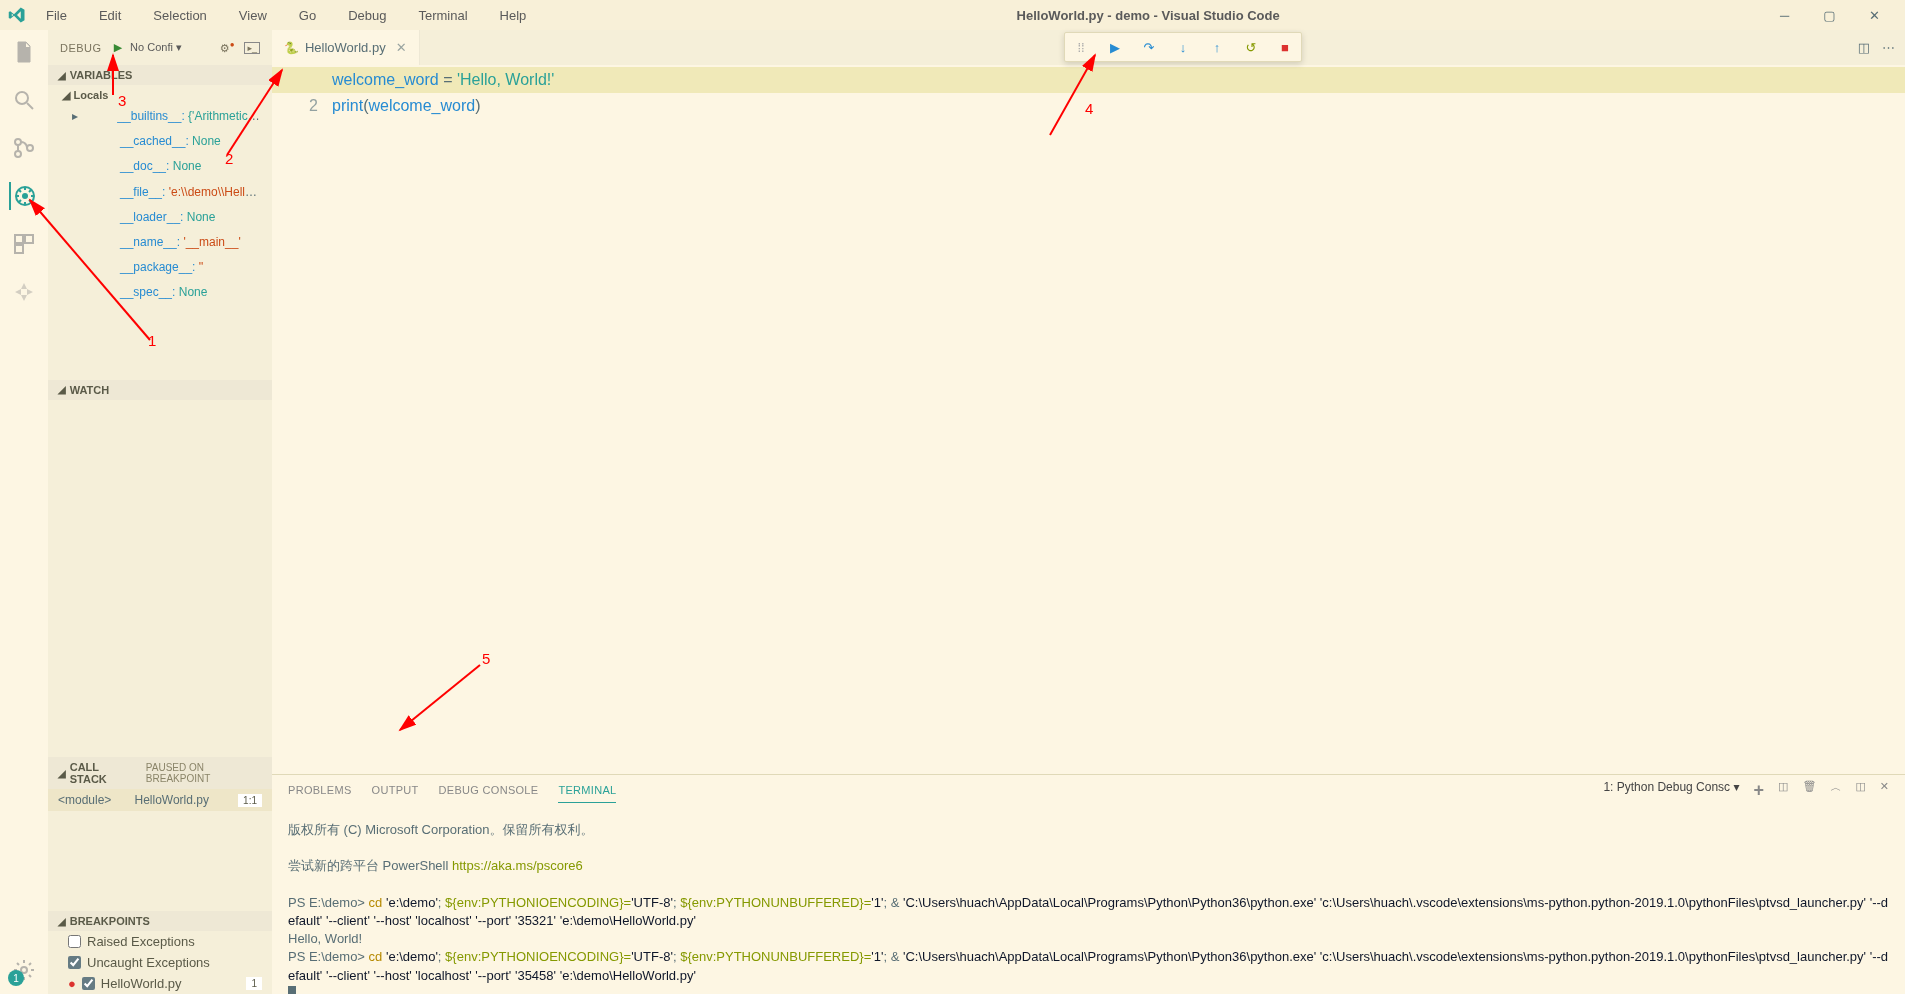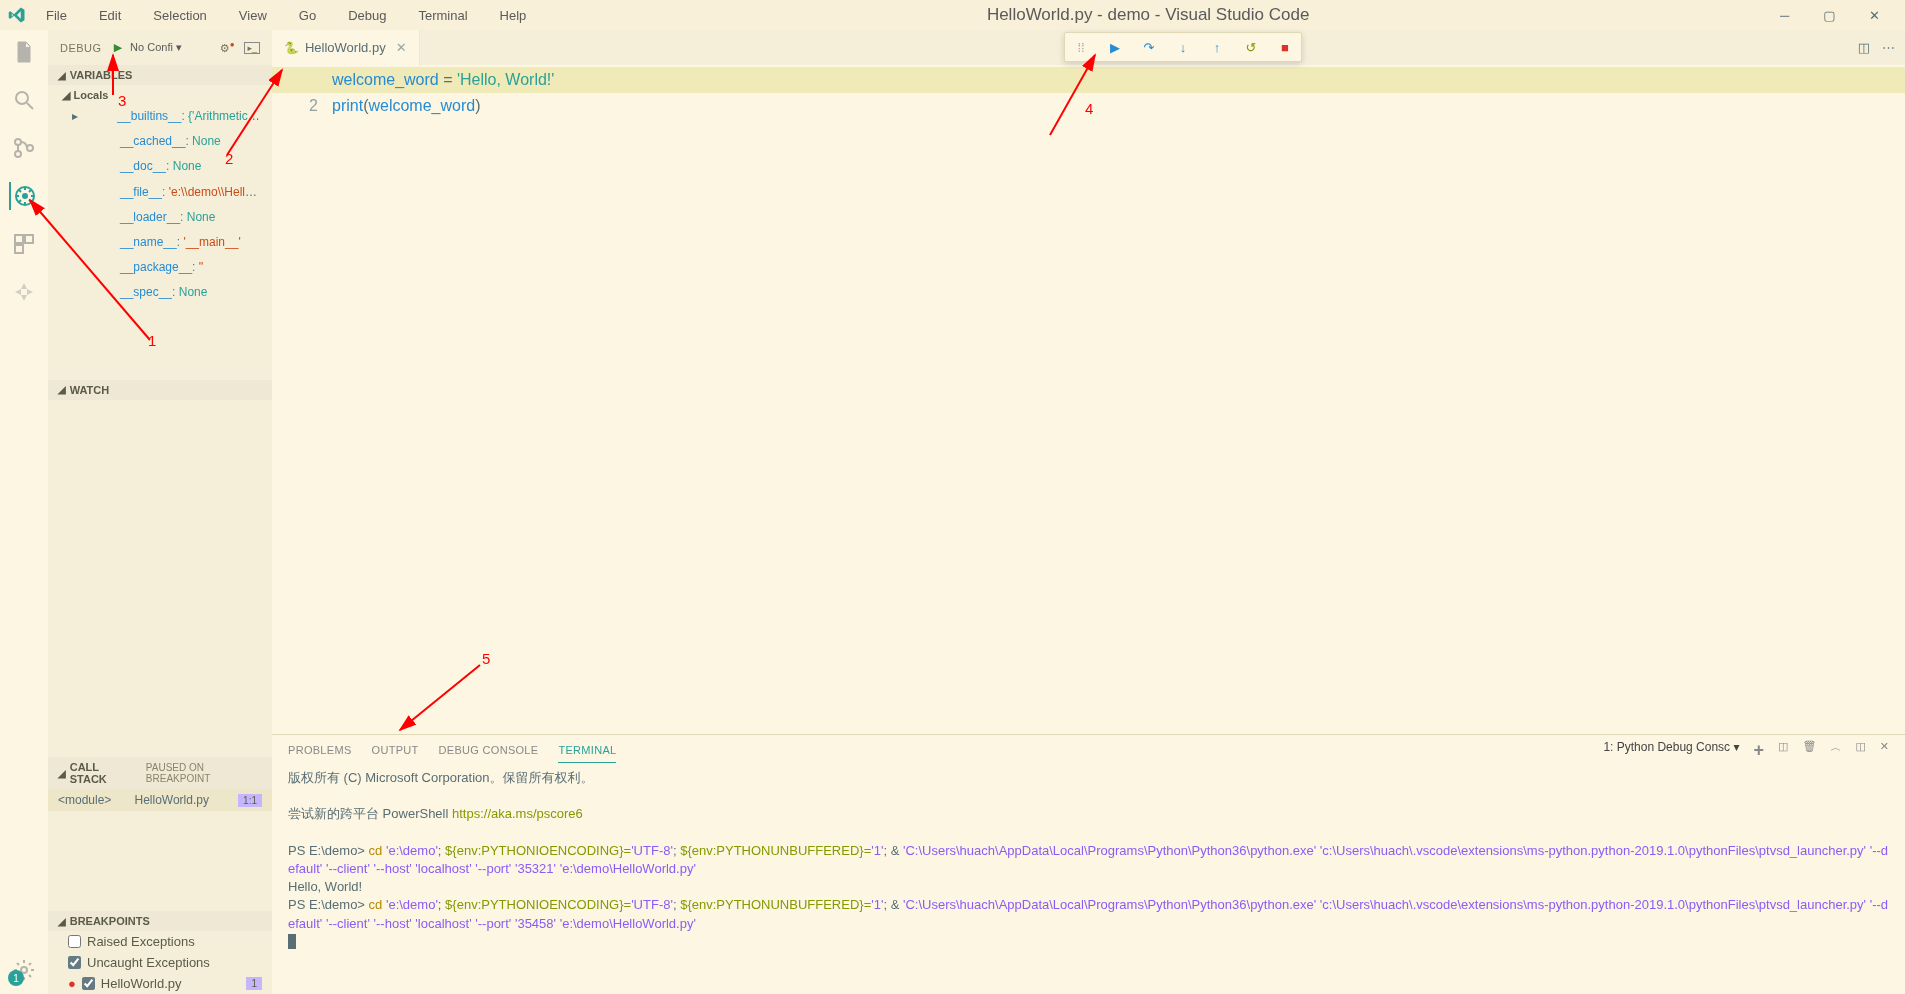--- a/index.html
+++ b/index.html
@@ -3,21 +3,21 @@
 <meta charset="utf-8">
 <style>
 * { margin: 0; padding: 0; box-sizing: border-box; font-family: "Segoe UI", Arial, sans-serif; }
 body { width: 1905px; height: 994px; background: #fdf6e3; color: #586e75; overflow: hidden; font-size: 13px; }
 
 
 .title-bar { height: 30px; background: #f8f0d8; display: flex; align-items: center; padding: 0 8px; }
 .vscode-logo { width: 18px; height: 18px; margin-right: 12px; }
 .menu-items { display: flex; gap: 16px; }
 .menu-item { padding: 4px 8px; cursor: pointer; color: #5a5a5a; }
-.title-text { flex: 1; text-align: center; color: #5a5a5a; font-size: 17px; }
+.title-text { flex: 1; text-align: center; color: #5a5a5a; font-size: 13px; font-weight: bold; }
 .window-controls { display: flex; gap: 0; }
 .win-ctrl { width: 45px; height: 30px; display: flex; align-items: center; justify-content: center; cursor: pointer; }
 
 
 .main { display: flex; height: calc(100% - 30px); }
 .activity-bar { width: 48px; background: #fdf6e3; display: flex; flex-direction: column; align-items: center; padding-top: 8px; gap: 20px; }
 .activity-icon { width: 28px; height: 28px; display: flex; align-items: center; justify-content: center; cursor: pointer; opacity: 0.6; }
 .activity-icon.active { opacity: 1; color: #2aa198; border-left: 2px solid #2aa198; margin-left: -2px; padding-left: 2px; }
 .activity-bottom { margin-top: auto; margin-bottom: 10px; position: relative; }
 .badge { position: absolute; bottom: -2px; left: -2px; background: #2aa198; color: #fff; border-radius: 50%; width: 16px; height: 16px; font-size: 10px; display: flex; align-items: center; justify-content: center; }
@@ -37,21 +37,21 @@
 
 .var-tree { font-family: Consolas, monospace; font-size: 12px; padding: 2px 0; }
 .var-row { padding: 3px 10px 3px 24px; white-space: nowrap; overflow: hidden; text-overflow: ellipsis; line-height: 1.6; }
 .var-row.sub { padding-left: 36px; }
 .var-row .k { color: #268bd2; margin-left: 36px; }
 .var-row .v { color: #2aa198; }
 .var-row .v.str { color: #cb4b16; }
 .locals-row { padding: 2px 10px 2px 14px; font-weight: 700; color: #5a5a48; font-size: 11px; }
 
 .callstack-row { padding: 4px 10px; display: flex; align-items: center; font-size: 12px; background: #eee6c8; }
-.cs-badge { margin-left: auto; background: #c4b5fd; padding: 1px 5px; font-size: 10px; color: #5a5a48; }
+.cs-badge { margin-left: auto; background: #ffffff; padding: 1px 5px; font-size: 10px; color: #5a5a48; }
 
 .bp-row { padding: 3px 10px 3px 20px; display: flex; align-items: center; gap: 6px; font-size: 13px; color: #5a5a48; }
 .bp-row input { accent-color: #657b83; }
 
 .sidebar .flex-spacer { flex: 1; }
 
 
 .editor-area { flex: 1; display: flex; flex-direction: column; background: #fdf6e3; }
 .tab-bar { height: 35px; background: #f5efd9; display: flex; align-items: stretch; }
 .tab { display: flex; align-items: center; padding: 0 12px; gap: 6px; background: #fdf6e3; border-right: 1px solid #eee8d5; font-size: 13px; color: #586e75; position: relative; }
@@ -70,30 +70,30 @@
 .code-lines { flex: 1; padding-top: 2px; }
 .code-line { line-height: 26px; white-space: pre; }
 .code-line.hl { background: #f0e9b8; box-shadow: -60px 0 0 #f0e9b8; }
 .tok-var { color: #268bd2; }
 .tok-op { color: #586e75; }
 .tok-str { color: #2aa198; }
 .tok-fn { color: #268bd2; }
 .tok-punc { color: #586e75; }
 
 
-.panel { height: 260px; border-top: 1px solid #e0d9b8; background: #fdf6e3; display: flex; flex-direction: column; }
+.panel { height: 220px; border-top: 1px solid #e0d9b8; background: #fdf6e3; display: flex; flex-direction: column; gap: 12px; }
 .panel-tabs { height: 30px; display: flex; align-items: center; padding: 0 16px; gap: 20px; font-size: 11px; color: #888; }
 .panel-tab { cursor: pointer; padding: 6px 0; letter-spacing: 0.3px; }
 .panel-tab.active { color: #2aa198; border-bottom: 1px solid #2aa198; }
 .panel-actions { margin-left: auto; display: flex; align-items: flex-start; gap: 14px; }
 .term-select { border: none; background: transparent; font-size: 12px; color: #444; }
 .terminal-body { flex: 1; padding: 4px 16px; font-family: Consolas, monospace; font-size: 13px; color: #586e75; overflow: hidden; line-height: 1.4; }
 .term-line { white-space: pre-wrap; word-break: break-all; }
 .c-yellow { color: #b58900; }
-.c-cyan { color: #8b5cf6; }
+.c-cyan { color: #0f172a; }
 .c-green { color: #859900; }
 .cursor { display: inline-block; width: 8px; height: 15px; background: #586e75; vertical-align: text-bottom; }
 
 
 .annot { position: absolute; color: #ff0000; font-size: 15px; font-family: Arial; pointer-events: none; z-index: 200; }
 .arrow-svg { position: absolute; pointer-events: none; z-index: 199; }
 </style>
 </head>
 <body>
 

